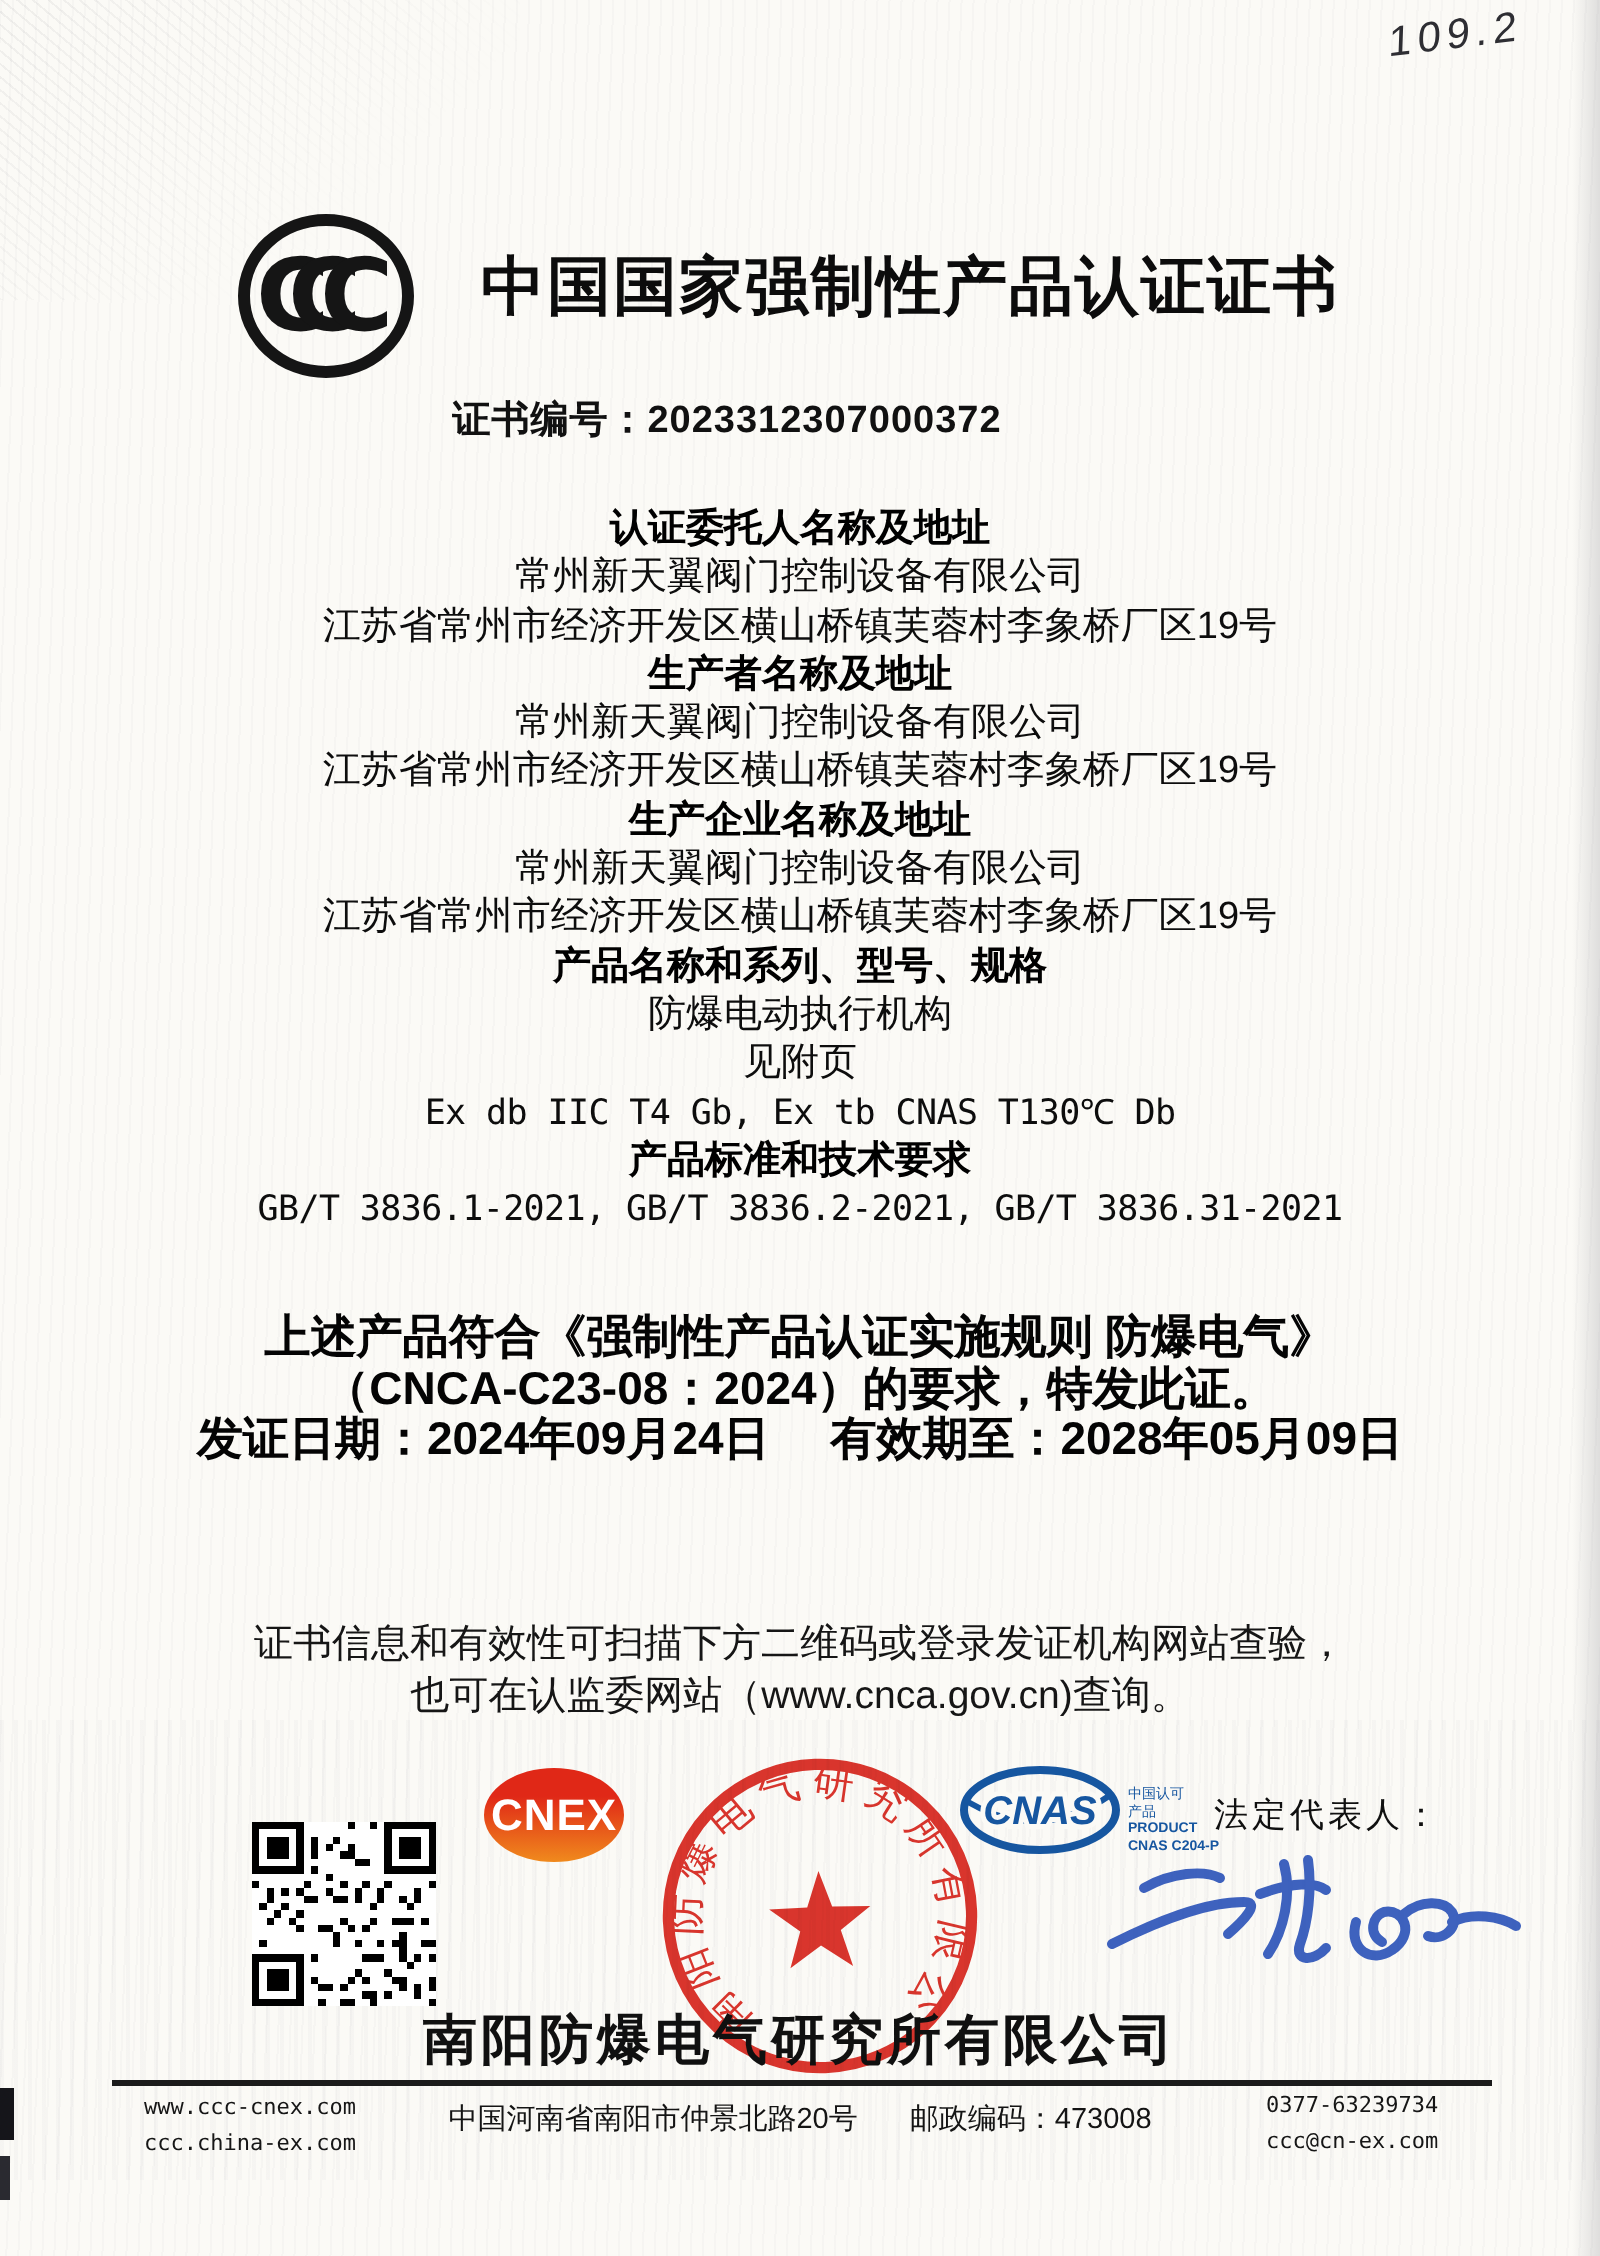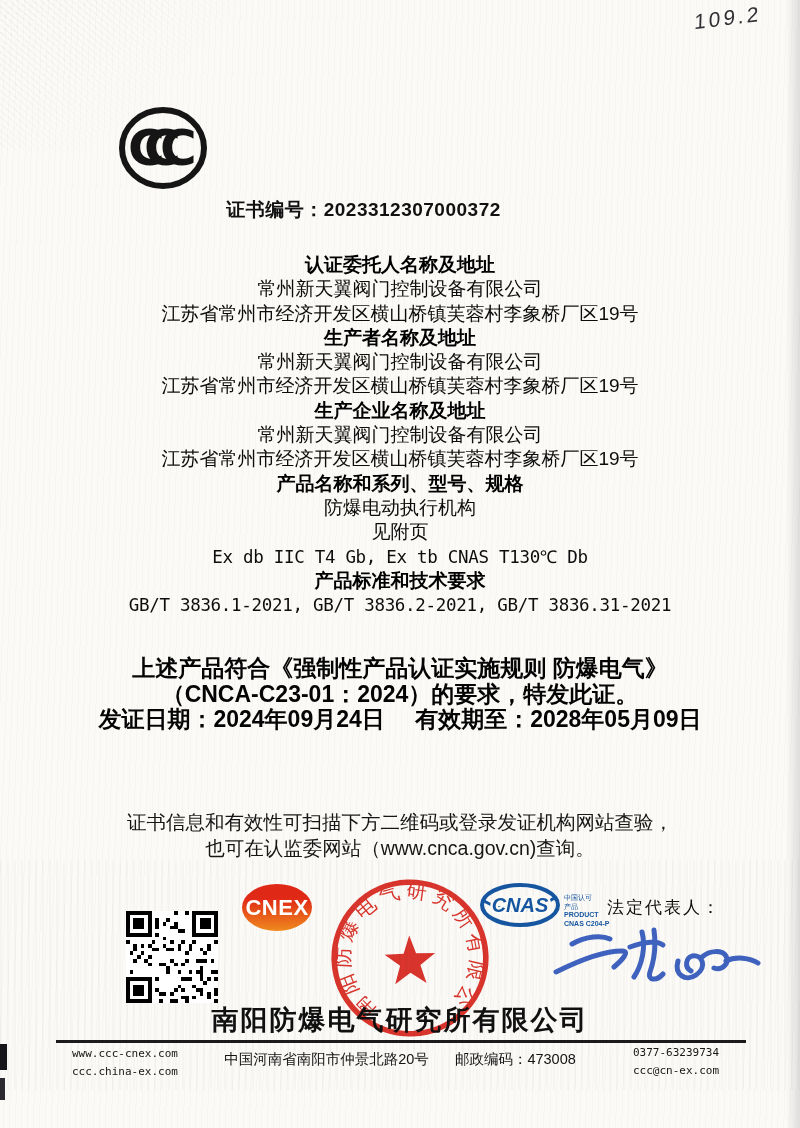--- a/index.html
+++ b/index.html
@@ -87,20 +87,21 @@
 
   <svg class="ccc" width="92" height="88" viewBox="0 0 92 88">
     <ellipse cx="46" cy="44" rx="41" ry="38" fill="none" stroke="#151515" stroke-width="6"></ellipse>
     <g font-family="'DejaVu Sans',sans-serif" font-size="50" font-weight="bold" fill="#151515">
       <text x="11" y="61">C</text>
         <text x="27" y="61">C</text>
         <text x="43" y="61">C</text>
     </g>
   </svg>
 
+  <h1 class="title">中国国家强制性产品认证证书</h1>
   <div class="certno">证书编号：2023312307000372</div>
 
   <div class="main">
     <div class="h">认证委托人名称及地址</div>
     <div>常州新天翼阀门控制设备有限公司</div>
     <div>江苏省常州市经济开发区横山桥镇芙蓉村李象桥厂区19号</div>
     <div class="h">生产者名称及地址</div>
     <div>常州新天翼阀门控制设备有限公司</div>
     <div>江苏省常州市经济开发区横山桥镇芙蓉村李象桥厂区19号</div>
     <div class="h">生产企业名称及地址</div>
@@ -109,21 +110,21 @@
     <div class="h">产品名称和系列、型号、规格</div>
     <div>防爆电动执行机构</div>
     <div>见附页</div>
     <div class="mono">Ex db IIC T4 Gb, Ex tb CNAS T130℃ Db</div>
     <div class="h">产品标准和技术要求</div>
     <div class="mono">GB/T 3836.1-2021, GB/T 3836.2-2021, GB/T 3836.31-2021</div>
   </div>
 
   <div class="statement">
     <div>上述产品符合《强制性产品认证实施规则 防爆电气》</div>
-    <div>（CNCA-C23-01：2024）的要求，特发此证。</div>
+    <div>（CNCA-C23-08：2024）的要求，特发此证。</div>
     <div class="dates">
       <span>发证日期：2024年09月24日</span>
       <span>有效期至：2028年05月09日</span>
     </div>
   </div>
 
   <div class="notice">
     <div>证书信息和有效性可扫描下方二维码或登录发证机构网站查验，</div>
     <div>也可在认监委网站（www.cnca.gov.cn)查询。</div>
   </div>

